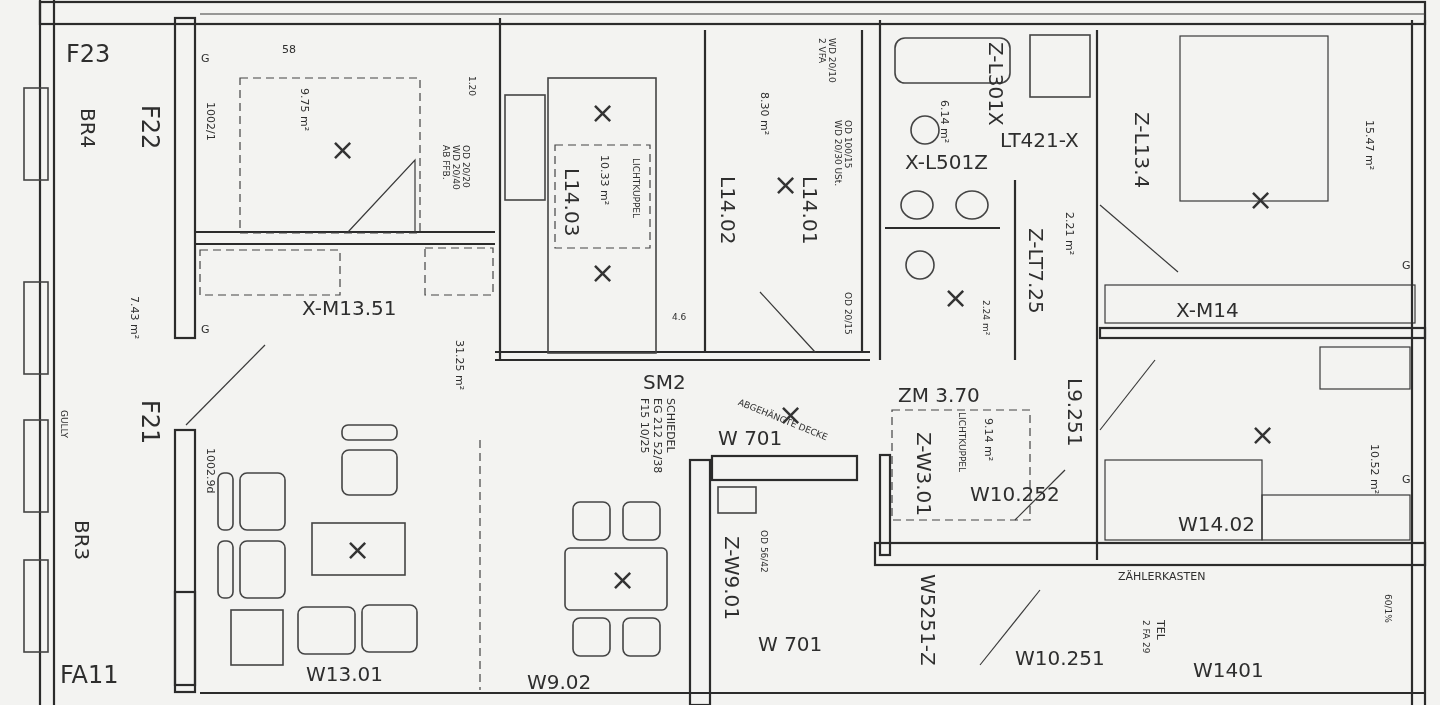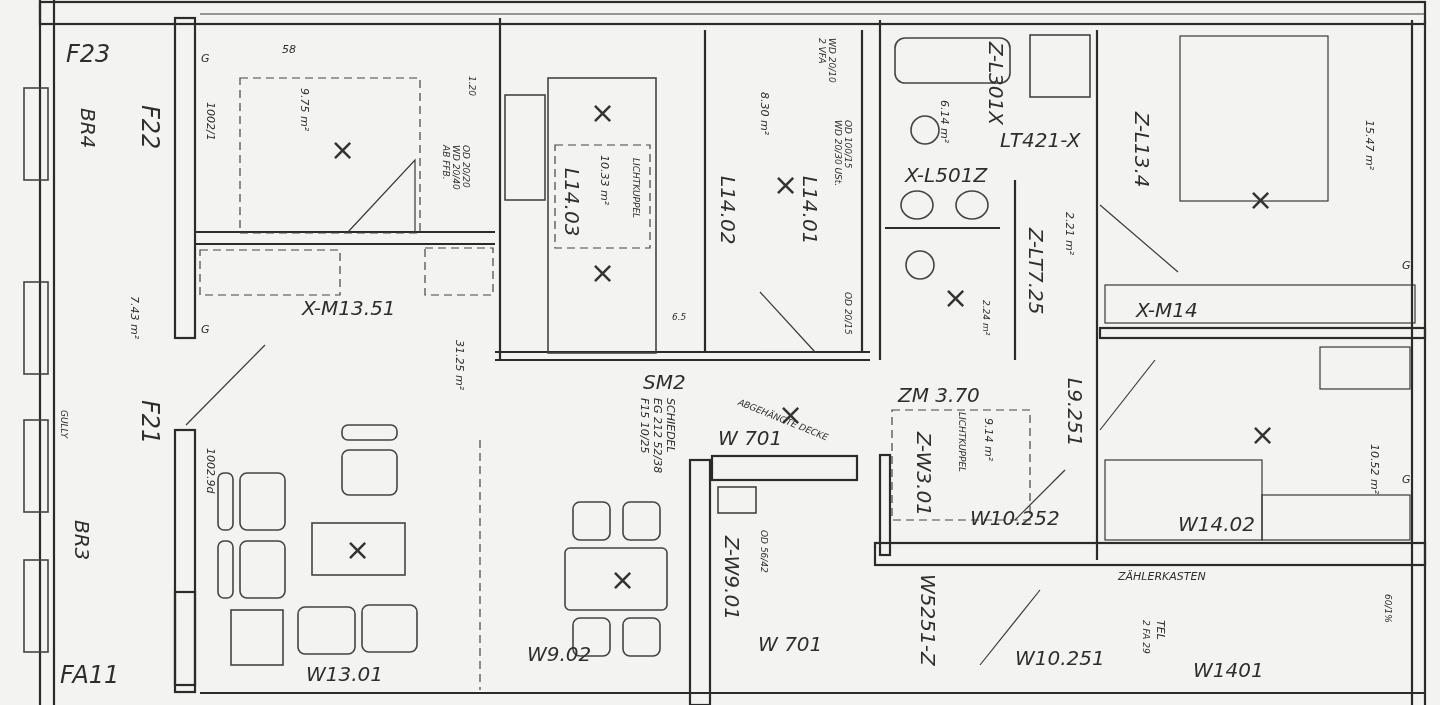--- a/index.html
+++ b/index.html
@@ -1,17 +1,17 @@
 <!DOCTYPE html>
 <html><head>
 <meta charset="utf-8">
 <style>
   html,body{margin:0;padding:0;}
   body{width:1440px;height:705px;overflow:hidden;background:#f4f4f2;font-family:"DejaVu Sans",sans-serif;color:#2a2a2a;position:relative;}
-  #plan{position:absolute;left:0;top:0;width:1440px;height:705px;background:#f3f3f1;font-style:italic;}
+  #plan{position:absolute;left:0;top:0;width:1440px;height:705px;background:#f3f3f1;}
   svg{position:absolute;left:0;top:0;}
   .wall{stroke:#2b2b2b;stroke-width:2.2;fill:none;}
   .thin{stroke:#3a3a3a;stroke-width:1.2;fill:none;}
   .dash{stroke:#444;stroke-width:1.2;fill:none;stroke-dasharray:8 5;}
   .furn{stroke:#444;stroke-width:1.6;fill:none;}
   .lbl{position:absolute;font-family:"DejaVu Sans",sans-serif;color:#2e2e2e;white-space:nowrap;line-height:1;}
   .big{font-size:24px;}
   .med{font-size:20px;}
   .sm{font-size:11px;}
   .xs{font-size:9px;}
@@ -113,55 +113,55 @@
 <span class="lbl big rot90" style="left:162px;top:105px;">F22</span>
 <span class="lbl big rot90" style="left:162px;top:400px;">F21</span>
 <span class="lbl big" style="left:60px;top:663px;">FA11</span>
 <span class="lbl med rot90" style="left:98px;top:108px;">BR4</span>
 <span class="lbl med rot90" style="left:92px;top:520px;">BR3</span>
 <span class="lbl med" style="left:302px;top:298px;">X-M13.51</span>
 <span class="lbl med rot90" style="left:582px;top:168px;">L14.03</span>
 <span class="lbl med rot90" style="left:738px;top:176px;">L14.02</span>
 <span class="lbl med rot90" style="left:820px;top:176px;">L14.01</span>
 <span class="lbl med rot90" style="left:1006px;top:42px;">Z-L301X</span>
-<span class="lbl med" style="left:905px;top:165px;">X-L501Z</span>
+<span class="lbl med" style="left:905px;top:152px;">X-L501Z</span>
 <span class="lbl med" style="left:1000px;top:130px;">LT421-X</span>
 <span class="lbl med rot90" style="left:1152px;top:112px;">Z-L13.4</span>
 <span class="lbl med rot90" style="left:1046px;top:228px;">Z-LT7.25</span>
-<span class="lbl med" style="left:1136px;top:300px;">X-M14</span>
+<span class="lbl med" style="left:1176px;top:300px;">X-M14</span>
 <span class="lbl med" style="left:643px;top:372px;">SM2</span>
 <span class="lbl med" style="left:898px;top:385px;">ZM 3.70</span>
 <span class="lbl med rot90" style="left:1085px;top:378px;">L9.251</span>
 <span class="lbl med" style="left:718px;top:428px;">W 701</span>
 <span class="lbl med" style="left:758px;top:634px;">W 701</span>
 <span class="lbl med rot90" style="left:934px;top:432px;">Z-W3.01</span>
-<span class="lbl med" style="left:970px;top:508px;">W10.252</span>
+<span class="lbl med" style="left:970px;top:484px;">W10.252</span>
 <span class="lbl med" style="left:1178px;top:514px;">W14.02</span>
 <span class="lbl med rot90" style="left:742px;top:536px;">Z-W9.01</span>
 <span class="lbl med rot90" style="left:938px;top:574px;">W5251-Z</span>
 <span class="lbl med" style="left:1015px;top:648px;">W10.251</span>
 <span class="lbl med" style="left:1193px;top:660px;">W1401</span>
 <span class="lbl med" style="left:306px;top:664px;">W13.01</span>
-<span class="lbl med" style="left:527px;top:644px;">W9.02</span>
+<span class="lbl med" style="left:527px;top:672px;">W9.02</span>
 
 <span class="lbl sm rot90" style="left:310px;top:88px;">9.75 m²</span>
 <span class="lbl sm rot90" style="left:140px;top:296px;">7.43 m²</span>
 <span class="lbl sm rot90" style="left:610px;top:155px;">10.33 m²</span>
 <span class="lbl sm rot90" style="left:770px;top:92px;">8.30 m²</span>
 <span class="lbl sm rot90" style="left:950px;top:100px;">6.14 m²</span>
 <span class="lbl sm rot90" style="left:1375px;top:120px;">15.47 m²</span>
 <span class="lbl sm rot90" style="left:1075px;top:212px;">2.21 m²</span>
 <span class="lbl sm rot90" style="left:465px;top:340px;">31.25 m²</span>
 <span class="lbl sm rot90" style="left:994px;top:418px;">9.14 m²</span>
 <span class="lbl sm rot90" style="left:1380px;top:444px;">10.52 m²</span>
 <span class="lbl xs rot90" style="left:990px;top:300px;">2.24 m²</span>
 
 <span class="lbl sm" style="left:282px;top:44px;">58</span>
 <span class="lbl xs rot90" style="left:476px;top:76px;">1.20</span>
-<span class="lbl xs" style="left:672px;top:313px;">6.5</span>
+<span class="lbl xs" style="left:672px;top:313px;">4.6</span>
 <span class="lbl sm rot90" style="left:216px;top:102px;">1002/1</span>
 <span class="lbl sm rot90" style="left:216px;top:448px;">1002.9d</span>
 <span class="lbl xs rot90" style="left:470px;top:145px;">OD 20/20</span>
 <span class="lbl xs rot90" style="left:460px;top:145px;">WD 20/40</span>
 <span class="lbl xs rot90" style="left:450px;top:145px;">AB FFB.</span>
 <span class="lbl xs rot90" style="left:836px;top:38px;">WD 20/10</span>
 <span class="lbl xs rot90" style="left:826px;top:38px;">2 VFA</span>
 <span class="lbl xs rot90" style="left:852px;top:120px;">OD 100/15</span>
 <span class="lbl xs rot90" style="left:842px;top:120px;">WD 20/30 USt.</span>
 <span class="lbl xs rot90" style="left:852px;top:292px;">OD 20/15</span>

